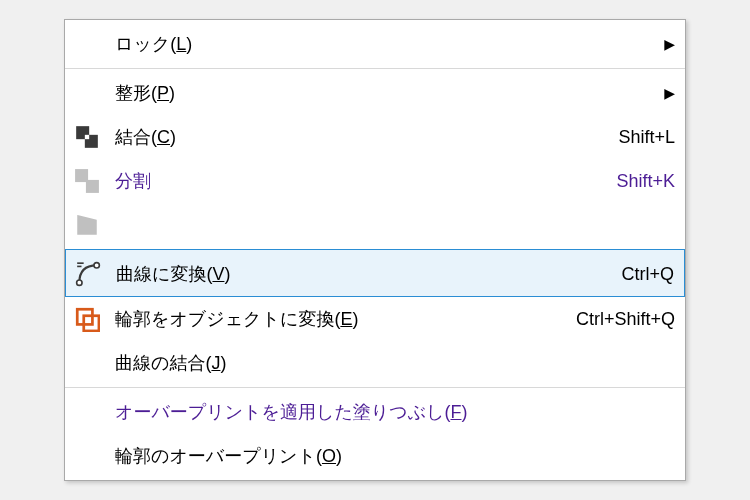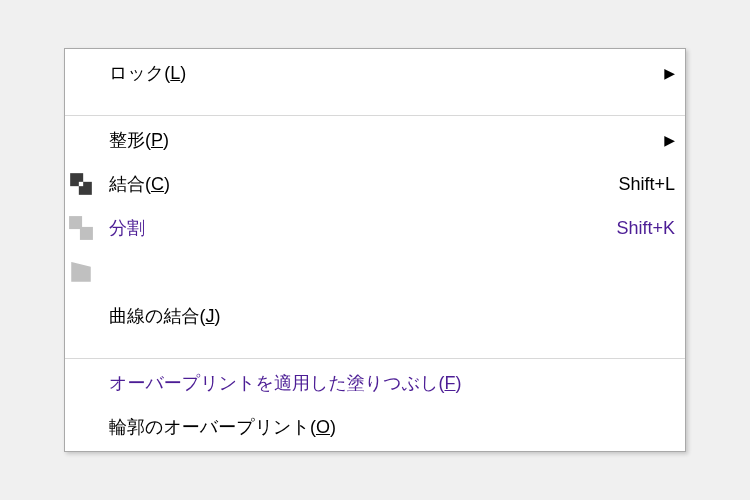--- a/index.html
+++ b/index.html
@@ -1,19 +1,19 @@
 <!DOCTYPE html>
 <html><head>
 <meta charset="utf-8">
 <style>
 html,body{margin:0;padding:0;width:750px;height:500px;background:#f0f0f0;font-family:"Meiryo UI","Yu Gothic UI","MS PGothic",sans-serif;font-size:18px;color:#000;overflow:hidden}
 .viewport{width:750px;height:500px;position:relative;display:flex;align-items:center;justify-content:center}
 .menu-panel{background:#fff;border:1px solid #a9a9a9;width:620px;box-shadow:2px 2px 4px rgba(0,0,0,.18);padding:2px 0}
-.row{display:flex;align-items:center;height:44px;padding:0 10px 0 0;position:relative}
-.row.sep-before{border-top:1px solid #d8d8d8;margin-top:20px;padding-top:2px}
+.row{display:flex;align-items:center;height:44px;padding:0 10px 0 6px;position:relative}
+.row.sep-before{border-top:1px solid #d8d8d8;margin-top:2px;padding-top:2px}
 .ic{width:32px;height:32px;display:flex;align-items:center;justify-content:center;flex:0 0 32px;margin-right:12px}
 .lbl{flex:1 1 auto;white-space:nowrap}
 .sc{flex:0 0 auto;margin-left:18px;color:#000}
 .sub{flex:0 0 auto;margin-left:8px;color:#000;font-size:14px}
 .row.disabled .lbl,.row.disabled .sc,.row.disabled .sub{color:#4c1d95}
 .row.disabled svg *{stroke:#c0c0c0;fill:#c0c0c0}
 .row.selected{border:1px solid #2a8dd4;background:#e8f3fb}
 .mn{text-decoration:underline}
 svg{width:26px;height:26px}
 </style>
@@ -54,20 +54,43 @@
         <span class="sc">Shift+K</span>
       </div>
       <div class="row disabled">
         <span class="ic">
           <svg viewBox="0 0 24 24">
             <polygon points="4,4 20,8 20,20 4,20" fill="none" stroke="#3a3a3a" stroke-width="2"></polygon>
             <line x1="4" y1="12" x2="20" y2="14" stroke="#3a3a3a" stroke-width="1"></line>
           </svg>
         </span>
       </div>
+      <div class="row sep-before selected">
+        <span class="ic">
+          <svg viewBox="0 0 24 24">
+            <path d="M4 20 Q4 4 20 4" fill="none" stroke="#3a3a3a" stroke-width="2"></path>
+            <circle cx="4" cy="20" r="2.5" fill="#fff" stroke="#3a3a3a" stroke-width="1.5"></circle>
+            <circle cx="20" cy="4" r="2.5" fill="#fff" stroke="#3a3a3a" stroke-width="1.5"></circle>
+            <line x1="2" y1="2" x2="8" y2="2" stroke="#3a3a3a" stroke-width="1.5"></line>
+            <line x1="2" y1="5" x2="6" y2="5" stroke="#3a3a3a" stroke-width="1.5"></line>
+          </svg>
+        </span>
+        <span class="lbl">曲線に変換(<span class="mn">V</span>)</span>
+        <span class="sc">Ctrl+Q</span>
+      </div>
+      <div class="row">
+        <span class="ic">
+          <svg viewBox="0 0 24 24">
+            <rect x="3" y="3" width="14" height="14" fill="none" stroke="#d85a1a" stroke-width="2.5"></rect>
+            <rect x="9" y="9" width="14" height="14" fill="none" stroke="#d85a1a" stroke-width="2.5"></rect>
+          </svg>
+        </span>
+        <span class="lbl">輪郭をオブジェクトに変換(<span class="mn">E</span>)</span>
+        <span class="sc">Ctrl+Shift+Q</span>
+      </div>
       <div class="row">
         <span class="ic"></span>
         <span class="lbl">曲線の結合(<span class="mn">J</span>)</span>
       </div>
       <div class="row disabled sep-before">
         <span class="ic"></span>
         <span class="lbl">オーバープリントを適用した塗りつぶし(<span class="mn">F</span>)</span>
       </div>
       <div class="row">
         <span class="ic"></span>

